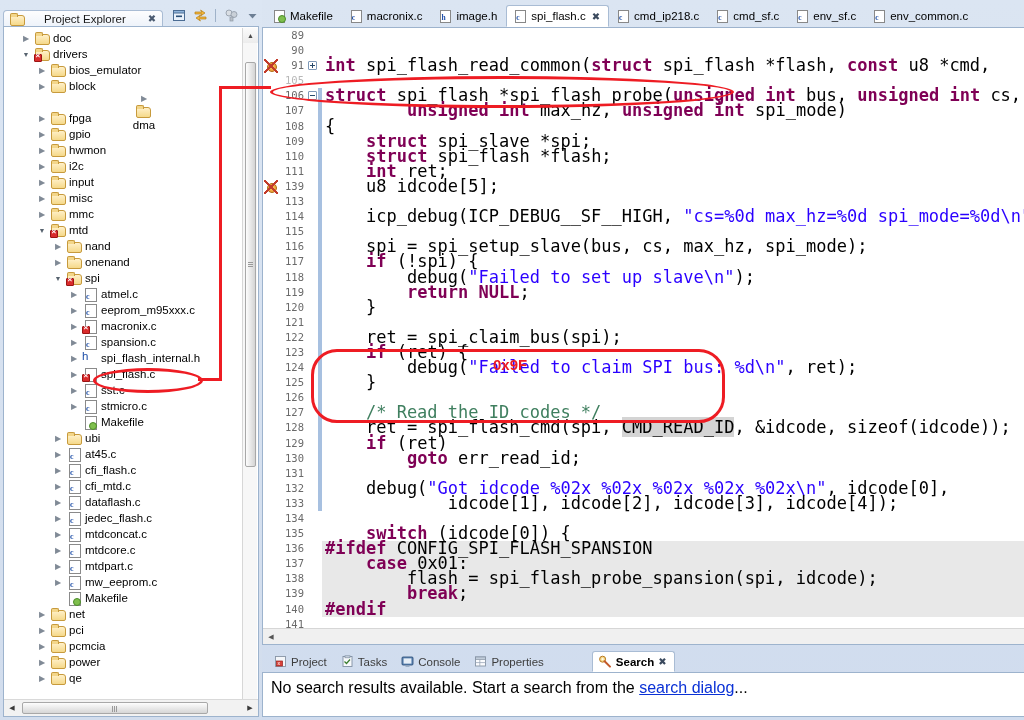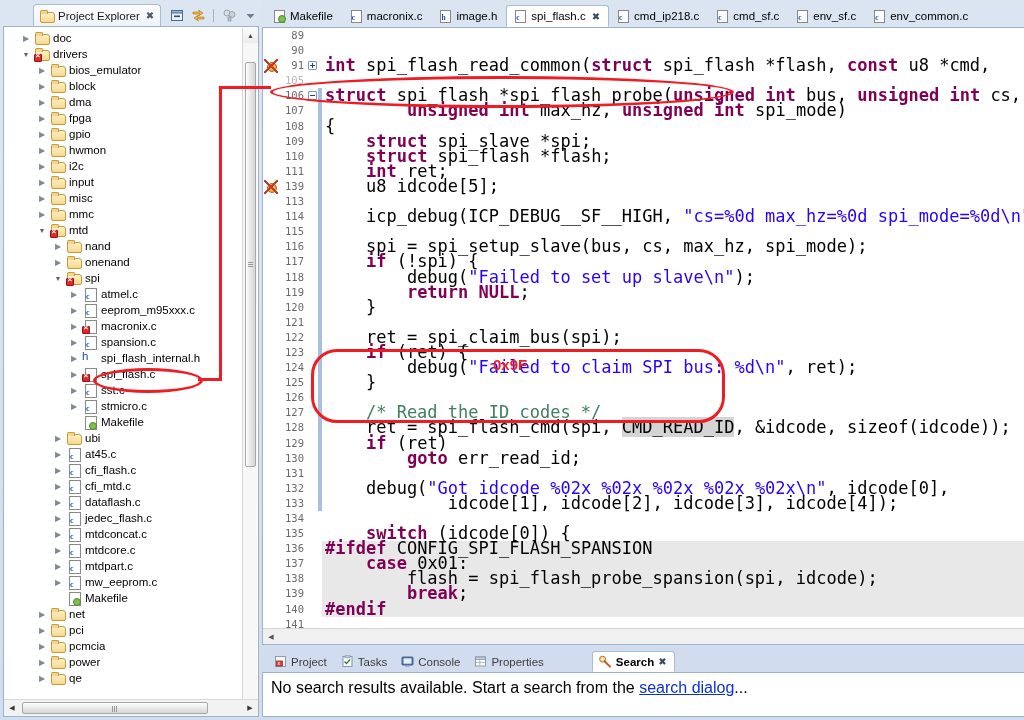--- a/index.html
+++ b/index.html
@@ -28,31 +28,30 @@
     flex-direction: column;
   }
   .pe-tabrow {
     height: 24px;
     display: flex;
     align-items: flex-end;
     position: relative;
   }
   .pe-tab {
     display: flex; align-items: center;
-    gap: 4px;
-    height: 22px;
+    gap: 20px;
+    height: 16px;
     padding: 0 6px 0 5px;
     background: linear-gradient(#fdfdfe, #eef3fa);
     border: 1px solid #a9bcd4;
     border-bottom: none;
     border-radius: 4px 4px 0 0;
     font-size: 11.5px;
     color: #1a1a1a;
     white-space: nowrap;
-    margin-left: 30px;
   }
   .pe-tab-label { font-size: 11.5px; }
   .pe-tab-close {
     font-size: 10px; color: #4a5a70;
     margin-left: 2px;
   }
   .pe-toolbar {
     display: flex; align-items: center; gap: 5px;
     margin-left: 8px; padding-bottom: 3px;
   }
@@ -495,21 +494,21 @@
           <div class="tree-row" style="padding-left: 30px;">
             <span class="tw collapsed"></span>
             <span class="ico folder"></span>
             <span>bios_emulator</span>
           </div>
           <div class="tree-row" style="padding-left: 30px;">
             <span class="tw collapsed"></span>
             <span class="ico folder"></span>
             <span>block</span>
           </div>
-          <div class="tree-row" style="padding-left: 30px;">
+          <div class="tree-row" style="padding-left: 30px; flex-direction: column;">
             <span class="tw collapsed"></span>
             <span class="ico folder"></span>
             <span>dma</span>
           </div>
           <div class="tree-row" style="padding-left: 30px;">
             <span class="tw collapsed"></span>
             <span class="ico folder"></span>
             <span>fpga</span>
           </div>
           <div class="tree-row" style="padding-left: 30px;">

